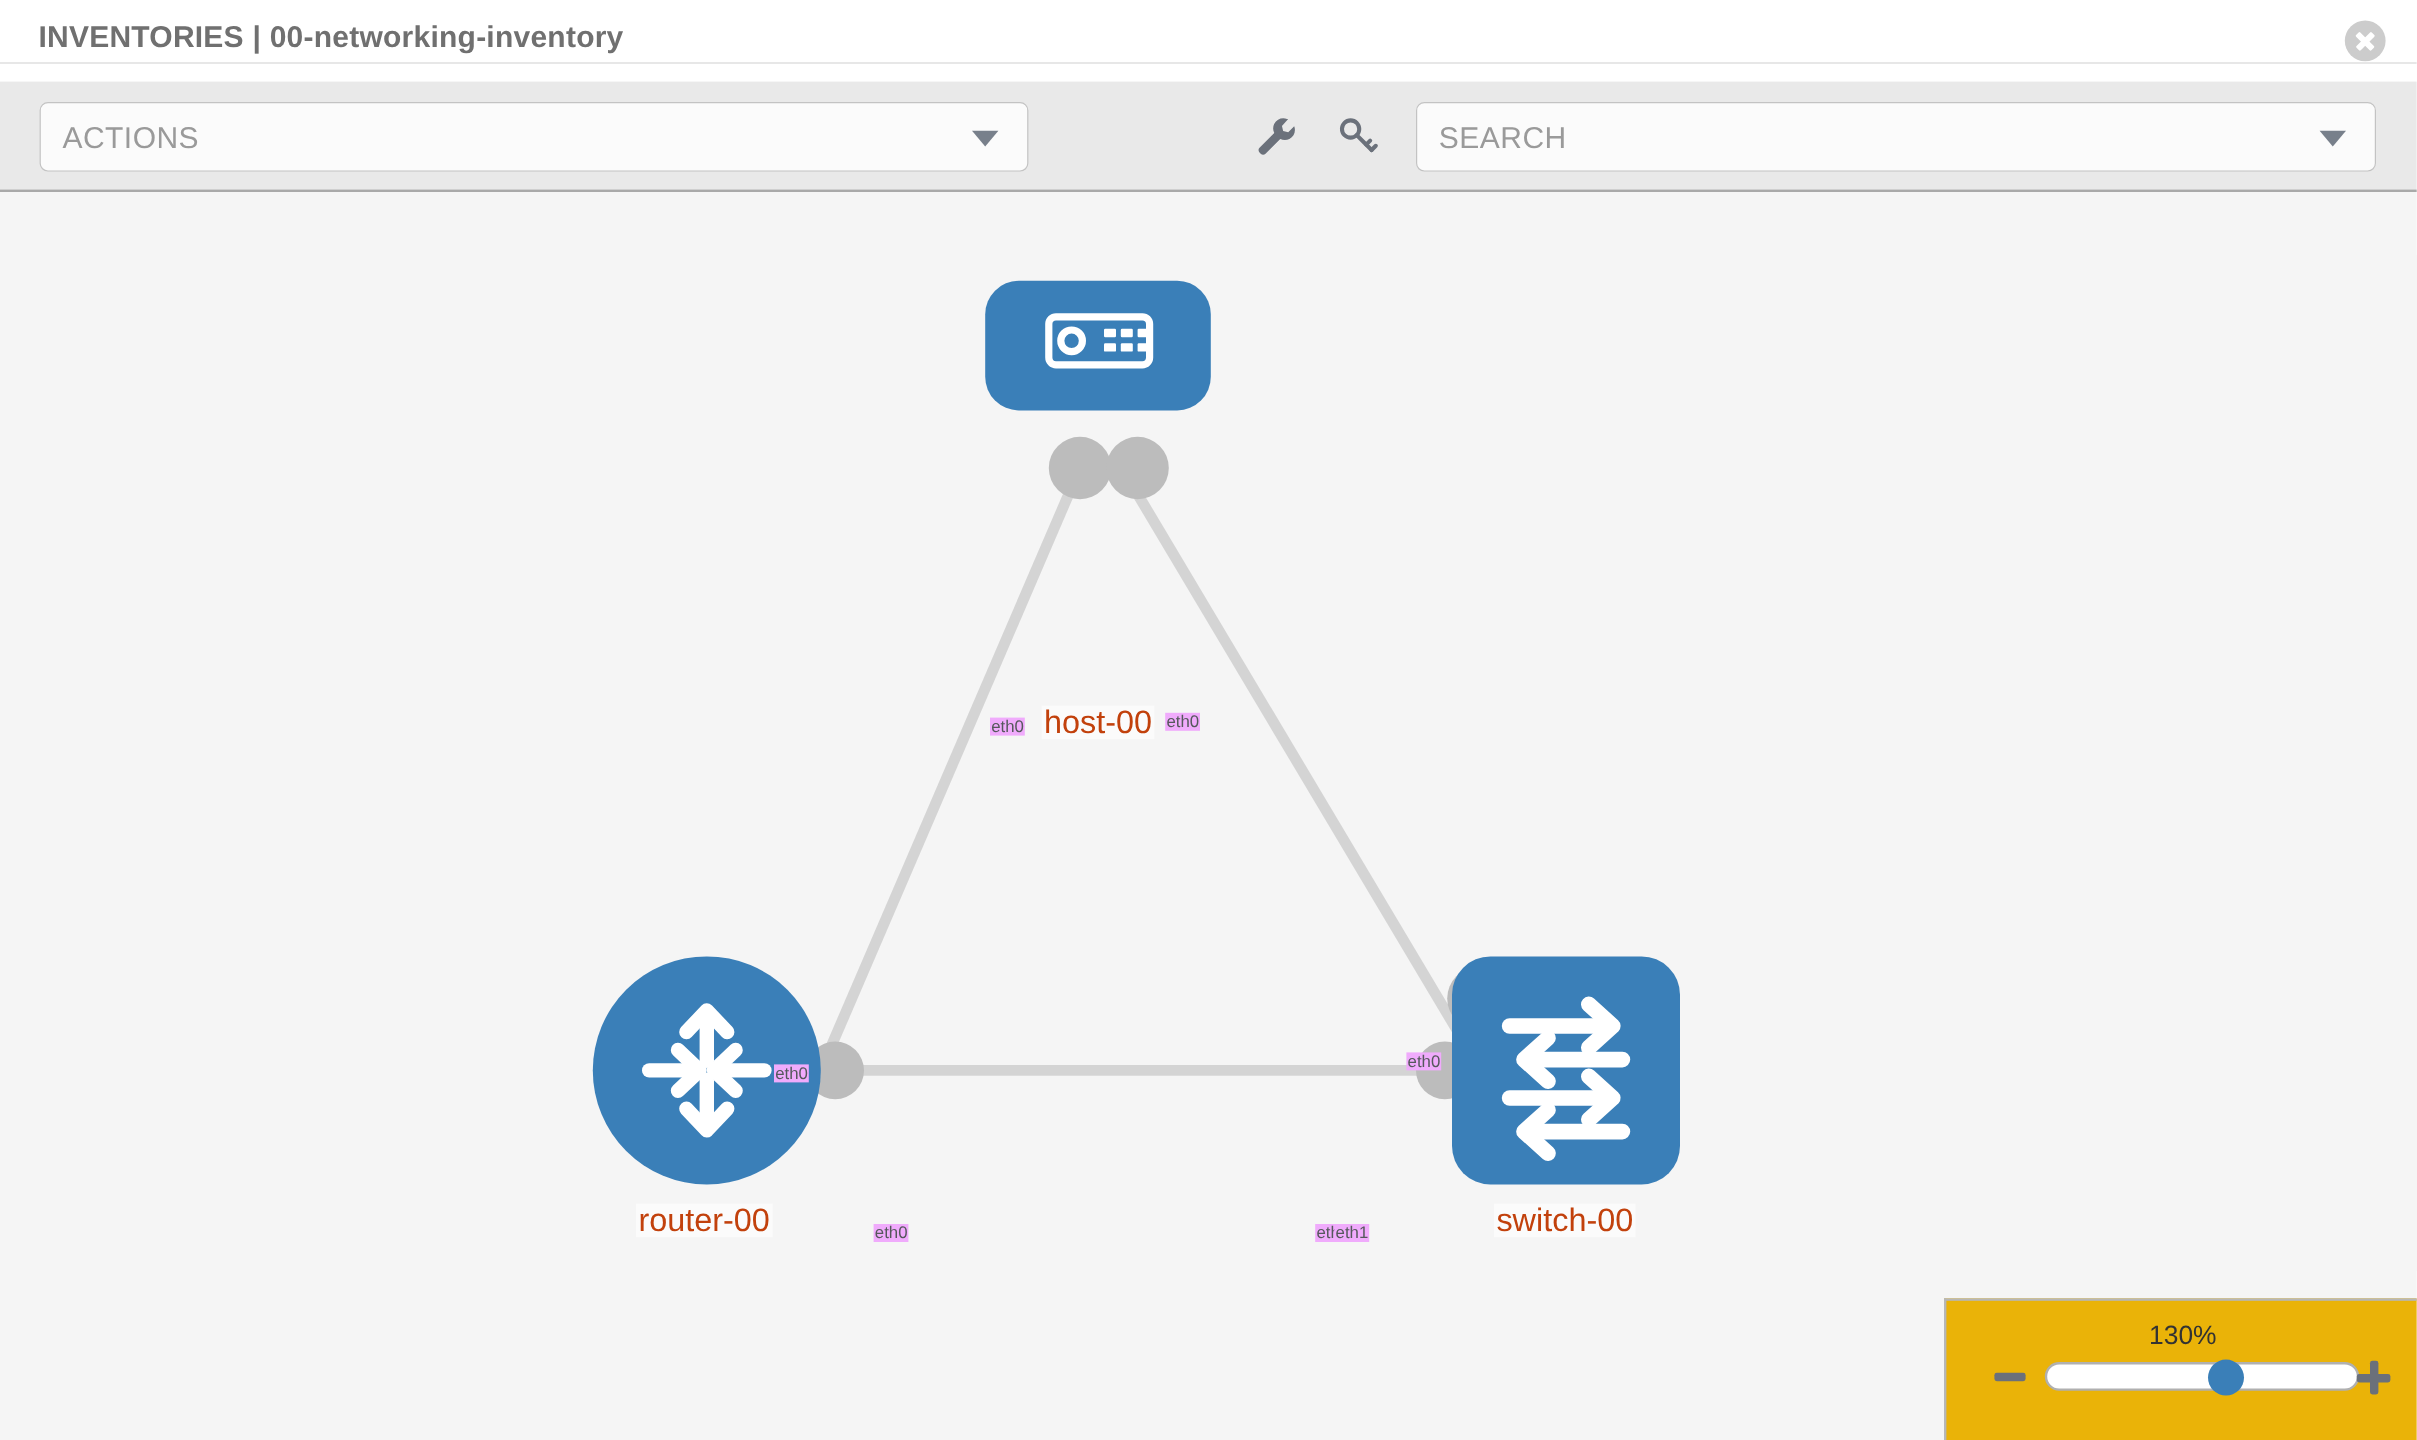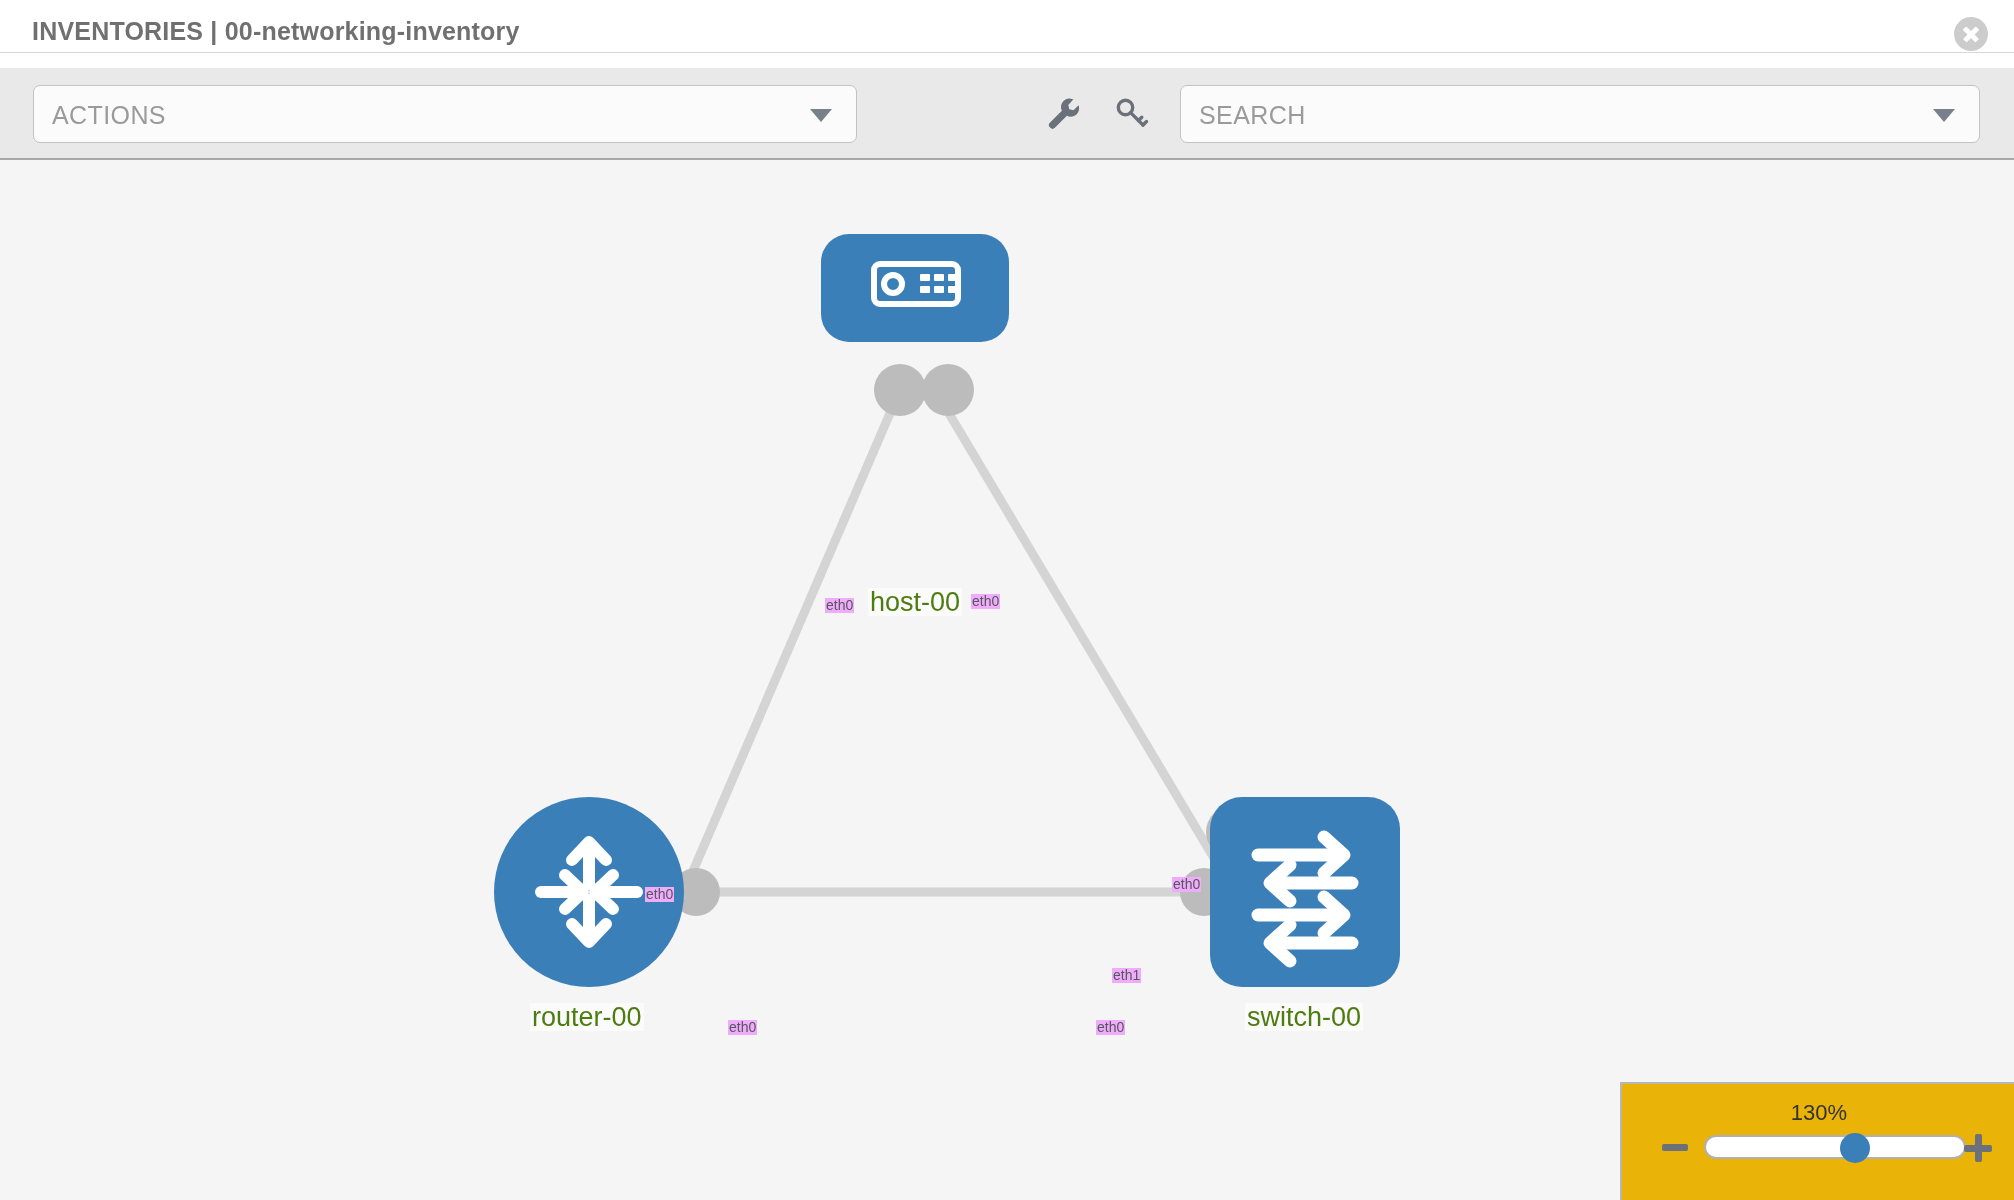--- a/index.html
+++ b/index.html
@@ -150,21 +150,21 @@
     position: absolute;
     left: 0; top: 0;
     width: 2014px;
     height: 1040px;
   }
 
   
   .node-label {
     position: absolute;
     font-size: 27px;
-    color: #4d7c0f;
+    color: #c2410c;
     background: #fbfbfb;
     white-space: nowrap;
     padding: 0 2px;
     line-height: 1.05;
   }
   
   .iface-label {
     position: absolute;
     font-size: 14px;
     color: #55585c;
@@ -365,21 +365,21 @@
 
     <span class="iface-label" style="left:971px; top:434px;">eth0</span>
 
     <span class="iface-label" style="left:645px; top:727px;">eth0</span>
 
     <span class="iface-label" style="left:1172px; top:717px;">eth0</span>
 
     <span class="iface-label" style="left:728px; top:860px;">eth0</span>
 
     <span class="iface-label" style="left:1096px; top:860px;">eth0</span>
-    <span class="iface-label" style="left:1112px; top:808px;">eth1</span>
+    <span class="iface-label" style="left:1112px; top:860px;">eth1</span>
 
     <span class="node-label" style="left:868px; top:428px;">host-00</span>
 
     <span class="node-label" style="left:530px; top:843px;">router-00</span>
 
     <span class="node-label" style="left:1245px; top:843px;">switch-00</span>
   </div>
 
   <div class="zoom-panel">
     <div class="zoom-pct">130%</div>

